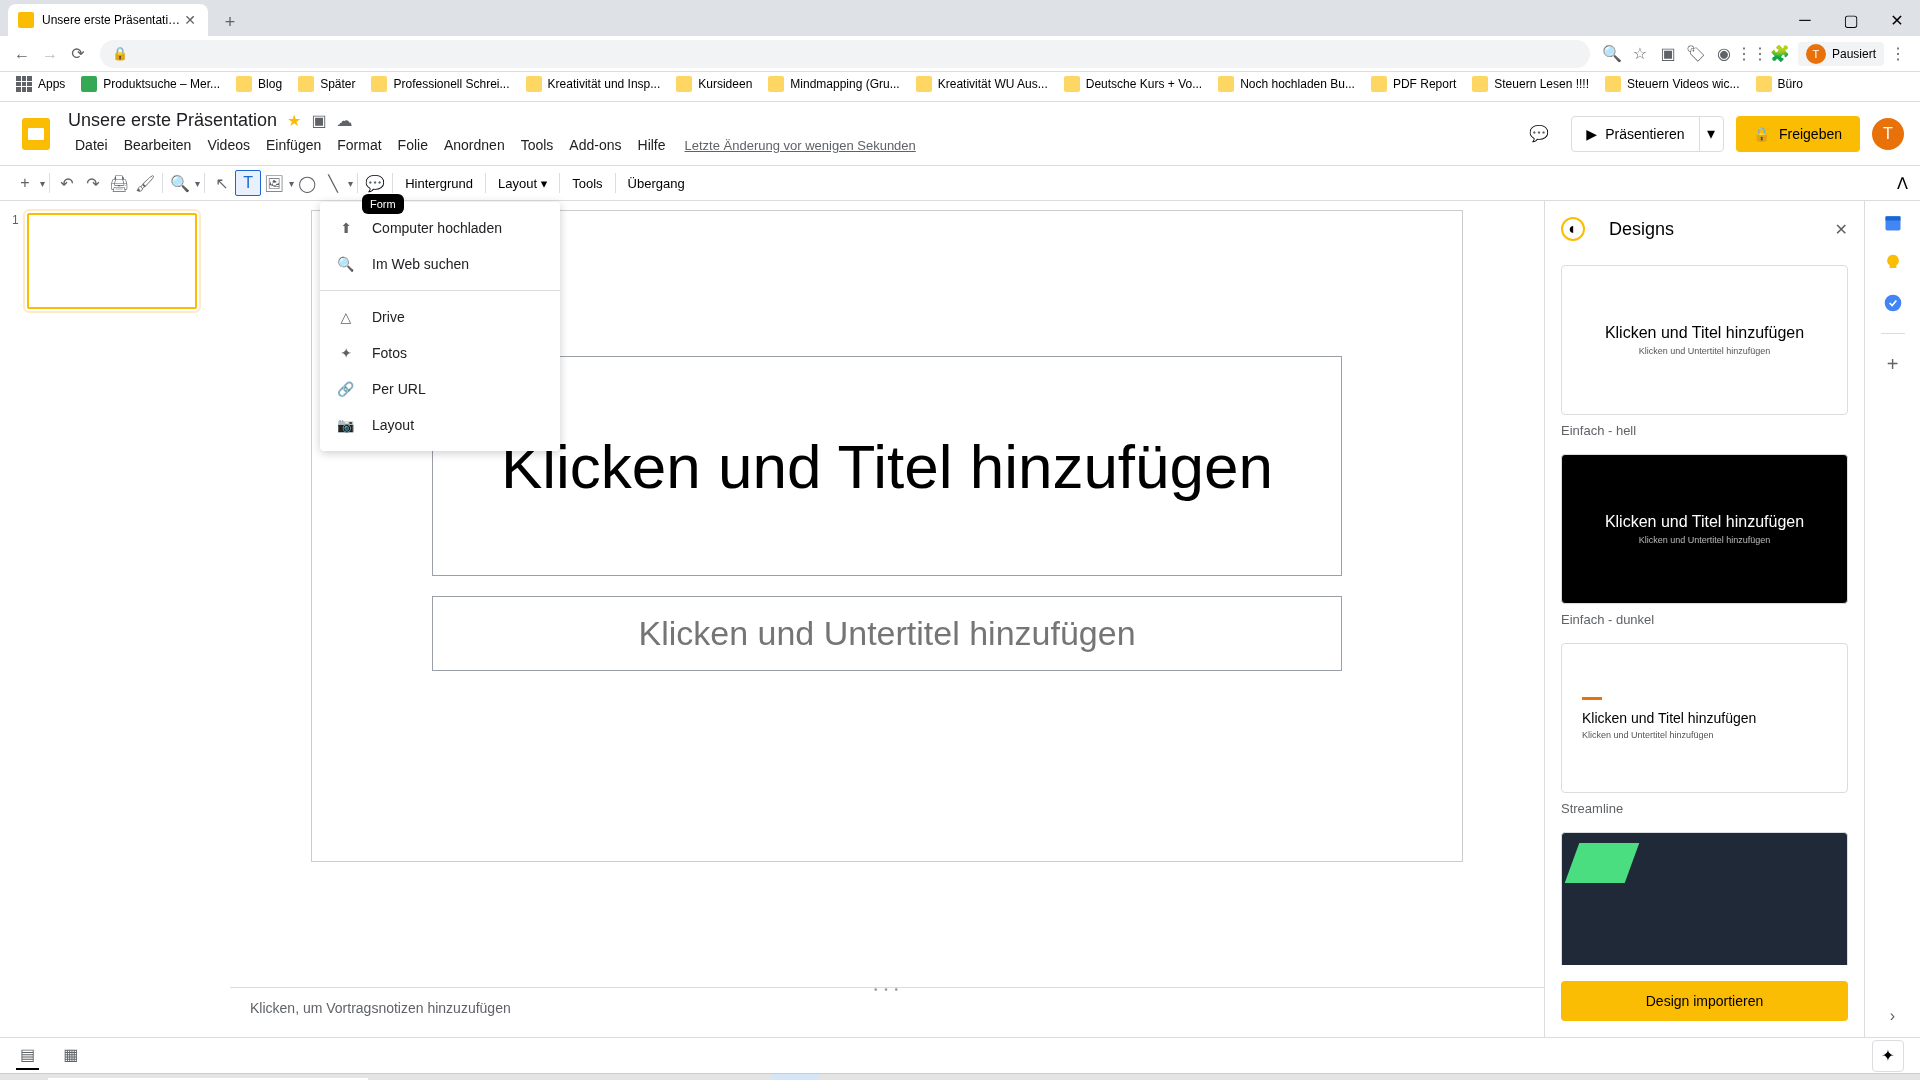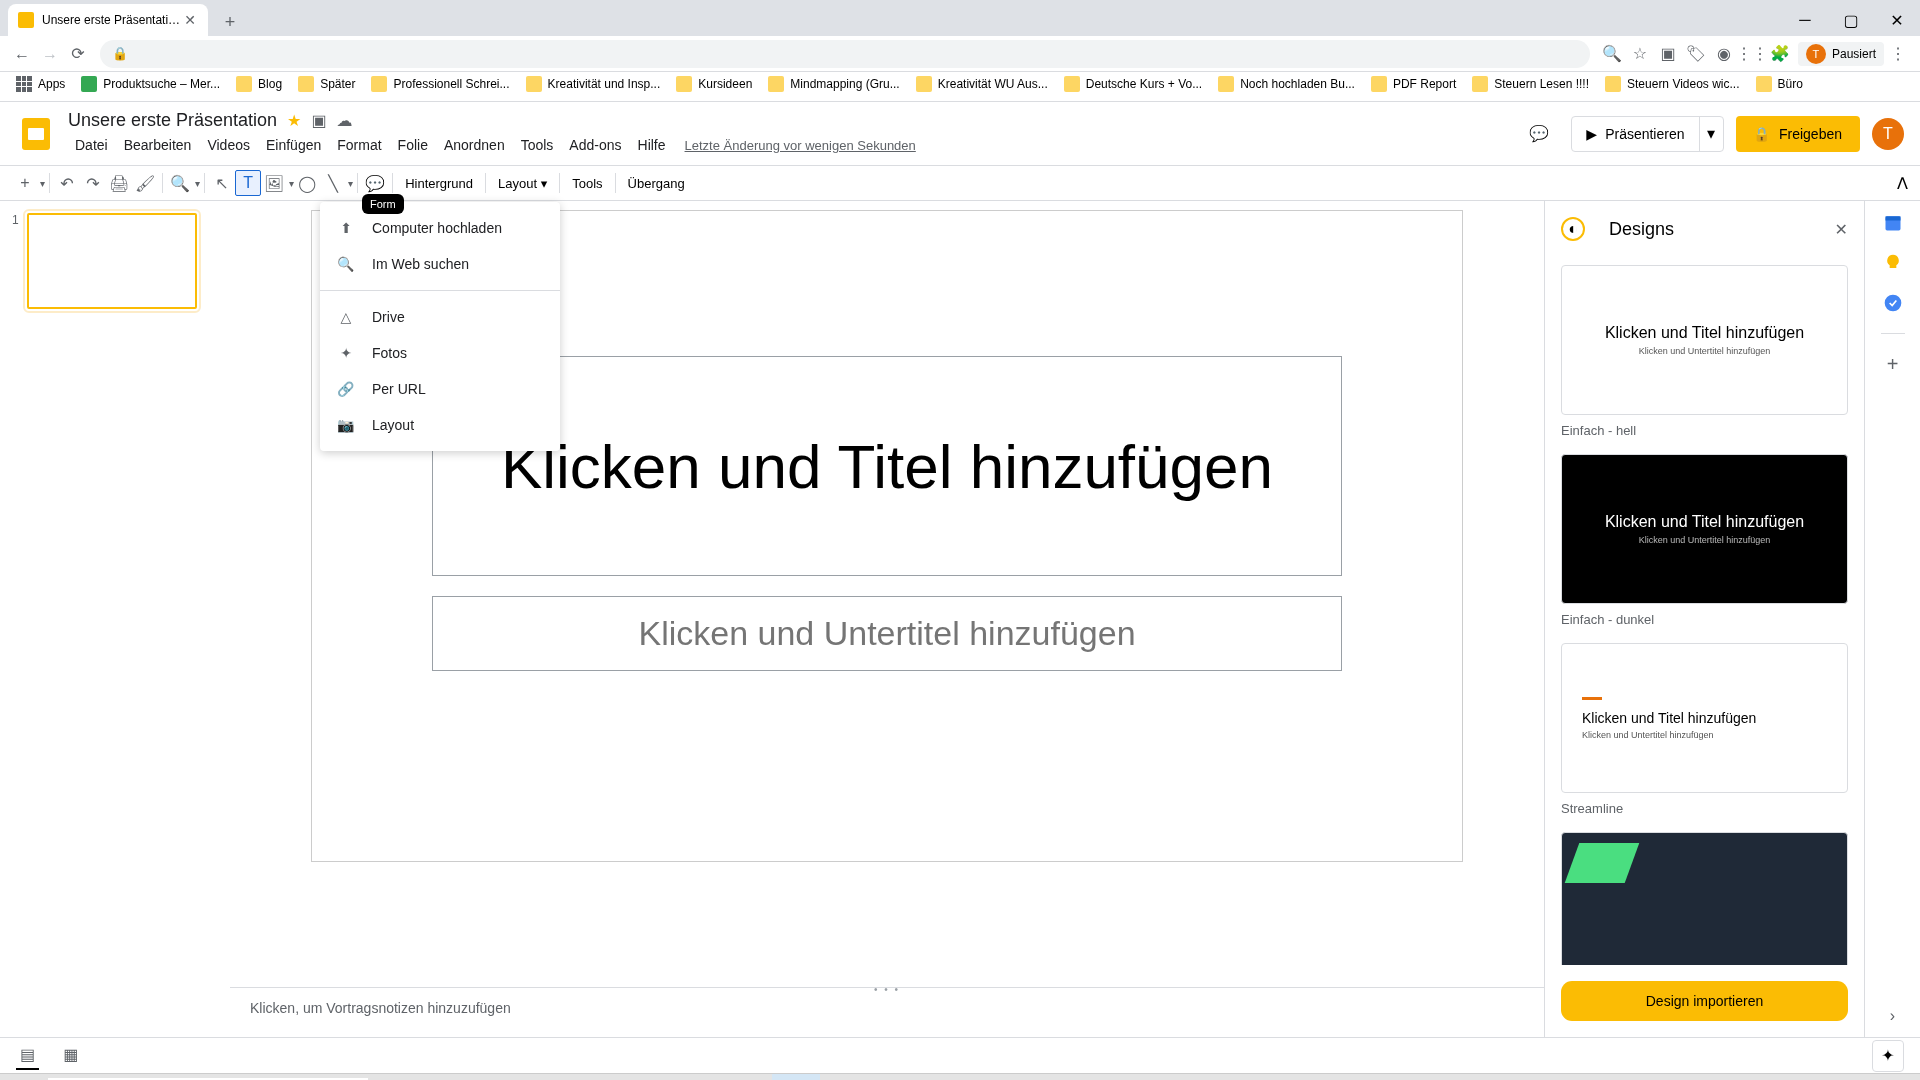--- a/index.html
+++ b/index.html
@@ -98,21 +98,21 @@
 .theme-card { width: 100%; height: 150px; border: 1px solid #dadce0; border-radius: 4px; margin-bottom: 8px; display: flex; flex-direction: column; align-items: center; justify-content: center; cursor: pointer; background: #fff; }
 .theme-card.dark { background: #000; color: #fff; }
 .theme-card.stream { background: #fff; align-items: flex-start; padding: 20px; }
 .theme-card.focus { background: #1f2937; color: #fff; padding: 20px; align-items: flex-start; justify-content: flex-end; position: relative; overflow: hidden; }
 .theme-card.focus::before { content: ''; position: absolute; top: 10px; left: 10px; width: 60px; height: 40px; background: #4ade80; transform: skew(-20deg); }
 .theme-t { font-size: 16px; font-weight: 500; }
 .theme-s { font-size: 9px; margin-top: 4px; opacity: 0.7; }
 .theme-card.stream .accent { width: 20px; height: 3px; background: #e8710a; margin-bottom: 10px; }
 .theme-label { font-size: 13px; color: #5f6368; margin-bottom: 16px; }
 .dp-import { padding: 16px; }
-.import-btn { width: 100%; background: #fbbc04; border: none; height: 40px; border-radius: 11px; font-size: 14px; font-weight: 500; cursor: pointer; }
+.import-btn { width: 100%; background: #fbbc04; border: none; height: 40px; border-radius: 4px; font-size: 14px; font-weight: 500; cursor: pointer; }
 
 
 .right-rail { width: 56px; border-left: 1px solid #dadce0; display: flex; flex-direction: column; align-items: center; padding-top: 12px; gap: 20px; }
 .rail-icon { width: 20px; height: 20px; cursor: pointer; }
 .rail-collapse { margin-top: auto; margin-bottom: 12px; cursor: pointer; color: #5f6368; }
 
 
 .status-bar { height: 36px; border-top: 1px solid #dadce0; display: flex; align-items: center; padding: 0 16px; }
 .sb-view { display: flex; gap: 20px; }
 .sb-btn { cursor: pointer; color: #5f6368; padding: 4px; }

